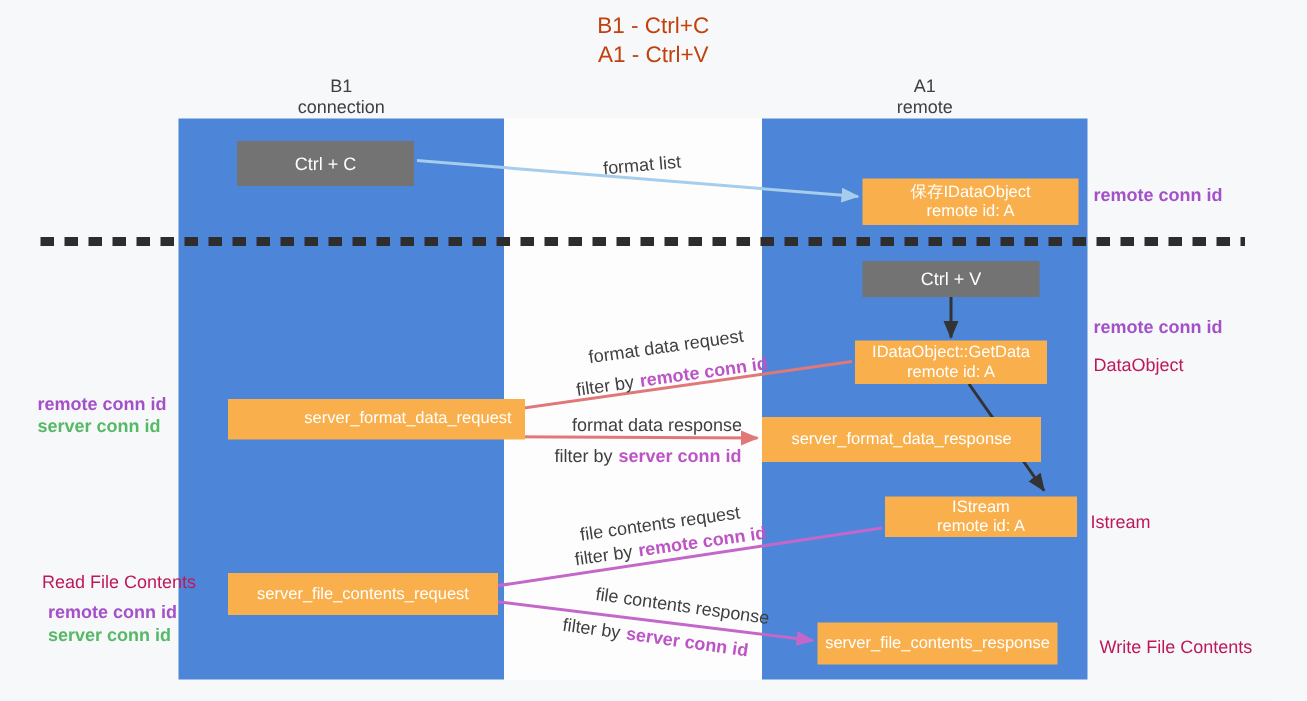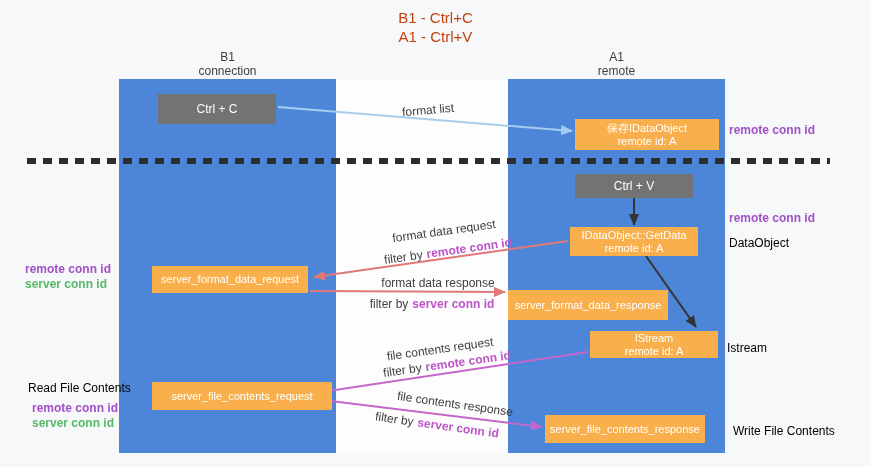--- a/index.html
+++ b/index.html
@@ -43,21 +43,21 @@
   }
   .node-green{background:#737373;font-size:12px;}
   .node-orange{background:#f9b04c;font-size:11px;line-height:13px;}
   .edge-label{
     position:absolute;z-index:6;
     font-size:12px;color:#3f3f3f;white-space:nowrap;
   }
   .rot{transform:translate(-50%,-50%) rotate(var(--r,0deg));}
   .conn-magenta{color:#bd54c6;font-weight:700;margin-left:4px;}
   .side-label{
-    position:absolute;z-index:6;font-size:12px;white-space:nowrap;color:#000000;
+    position:absolute;z-index:6;font-size:12px;white-space:nowrap;color:#be185d;
   }
   .lbl-purple{color:#a450c8;font-weight:700;}
   .lbl-green{color:#56b966;font-weight:700;}
 </style>
 </head>
 <body>
 
 <div class="canvas">
 
   <div class="mid-panel"></div>
@@ -115,25 +115,25 @@
 
   <div class="node node-green" style="left:575px;top:174px;width:118px;height:24px;">
     <span>Ctrl + V</span>
   </div>
 
   <div class="node node-orange" style="left:570px;top:227px;width:128px;height:29px;">
     <span>IDataObject::GetData</span>
     <span>remote id: A</span>
   </div>
 
-  <div class="node node-orange" style="left:152px;top:266px;width:156px;height:27px;">
+  <div class="node node-orange" style="left:152px;top:266px;width:156px;height:27px;padding-left:42px;">
     <span>server_format_data_request</span>
   </div>
 
-  <div class="node node-orange" style="left:508px;top:290px;width:160px;height:30px;">
+  <div class="node node-orange" style="left:508px;top:278px;width:186px;height:30px;">
     <span>server_format_data_response</span>
   </div>
 
   <div class="node node-orange" style="left:590px;top:331px;width:128px;height:27px;">
     <span>IStream</span>
     <span>remote id: A</span>
   </div>
 
   <div class="node node-orange" style="left:152px;top:382px;width:180px;height:28px;">
     <span>server_file_contents_request</span>

